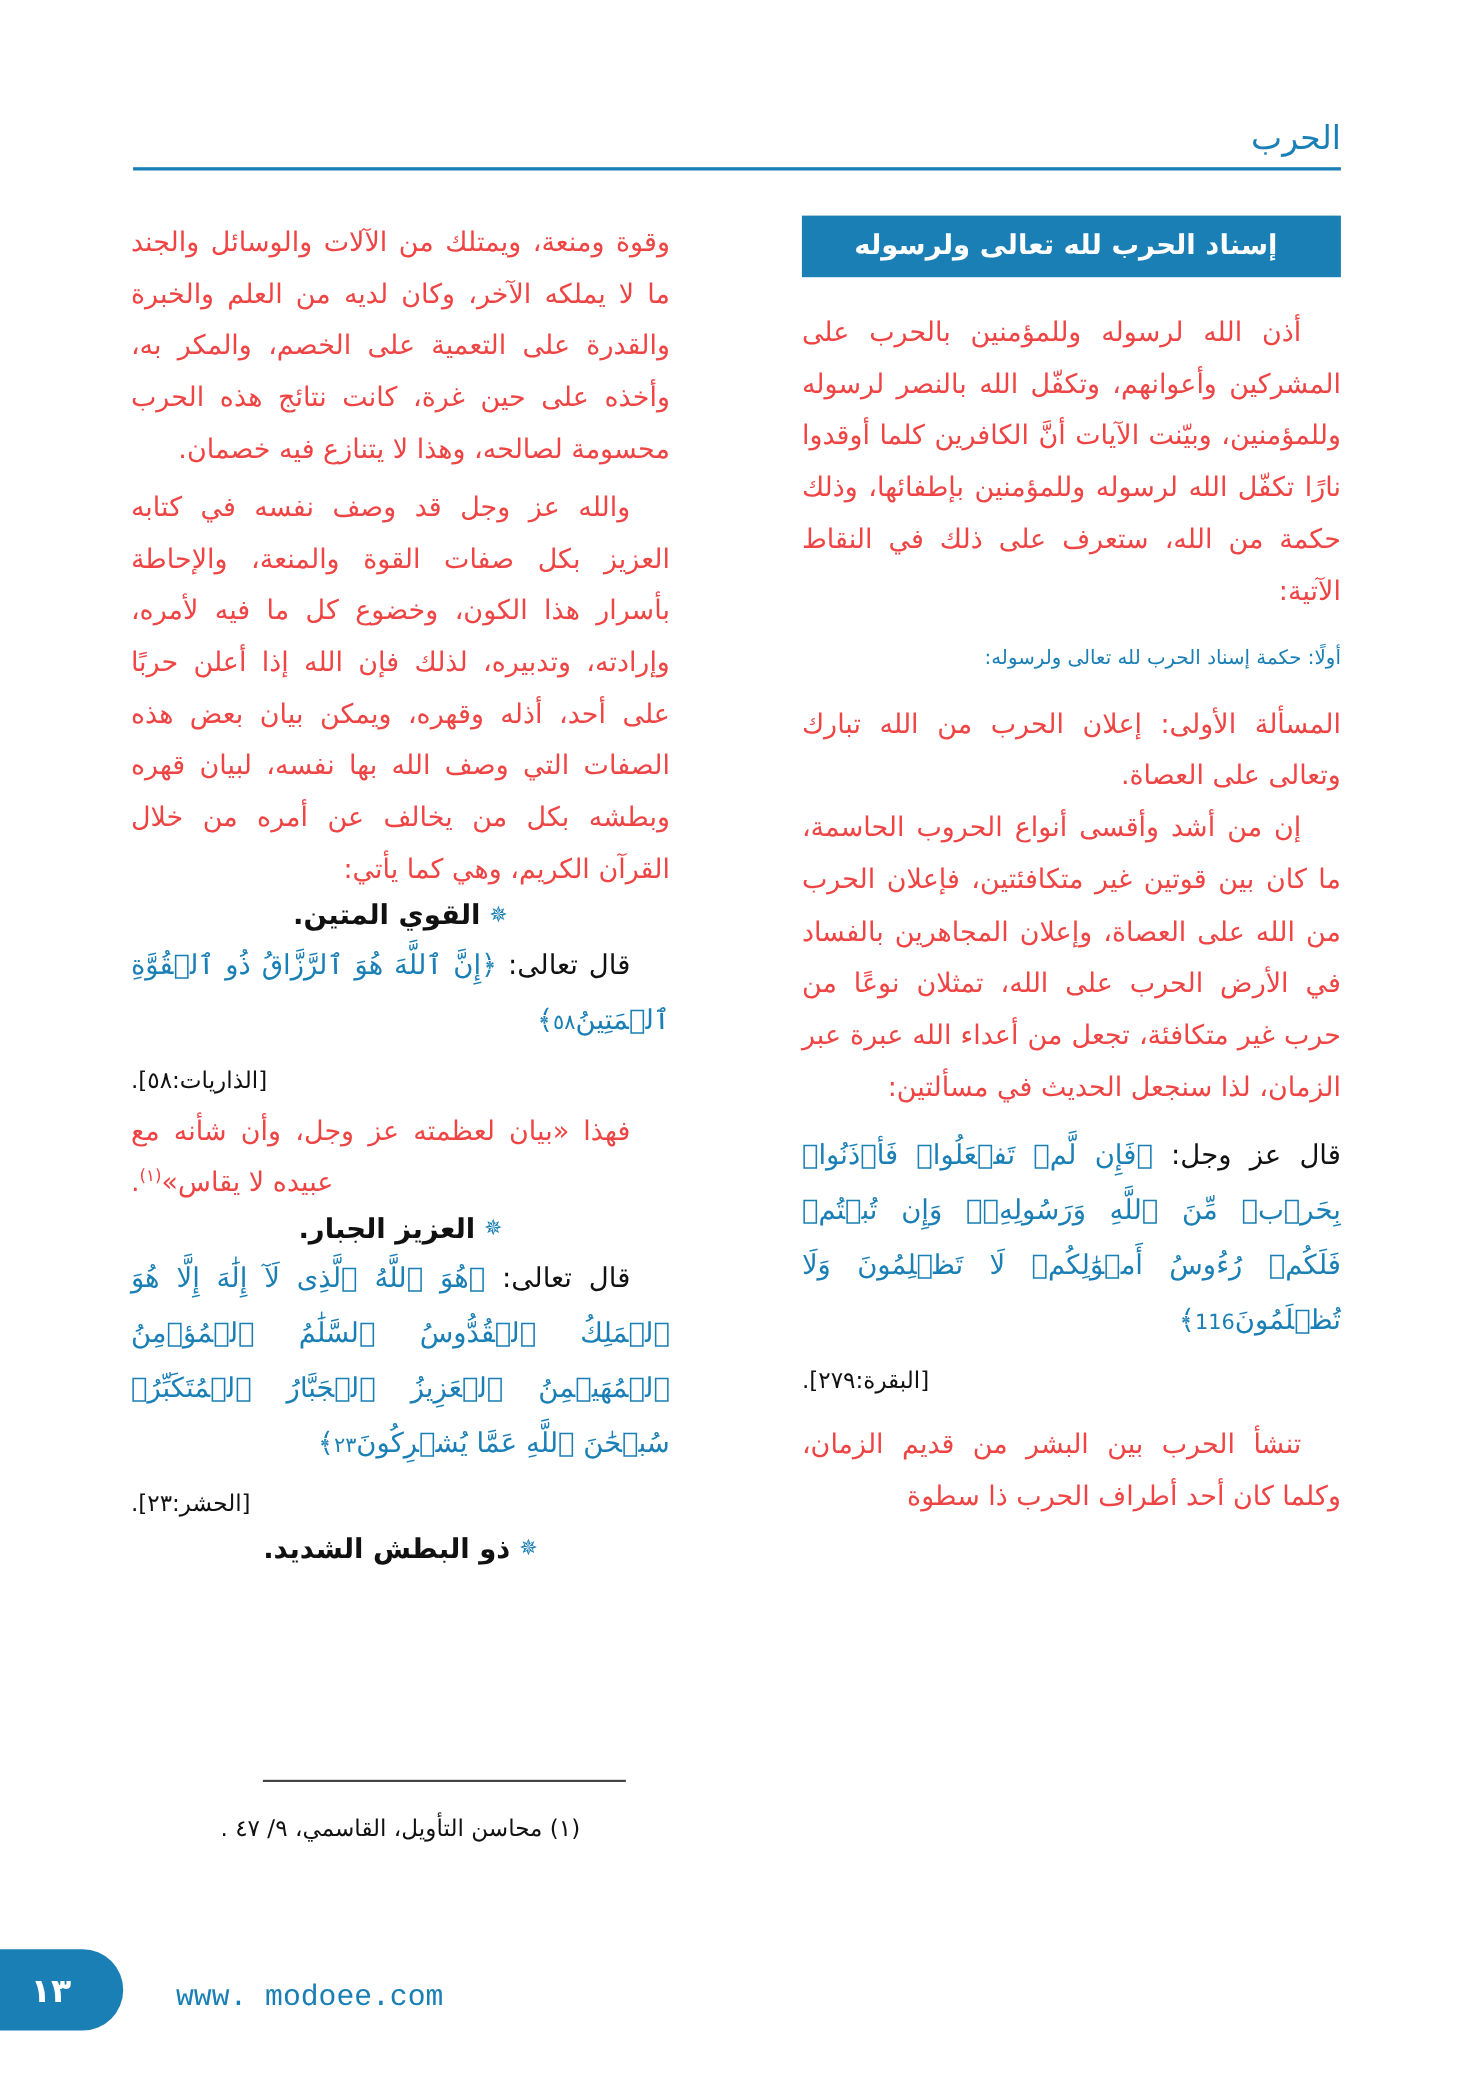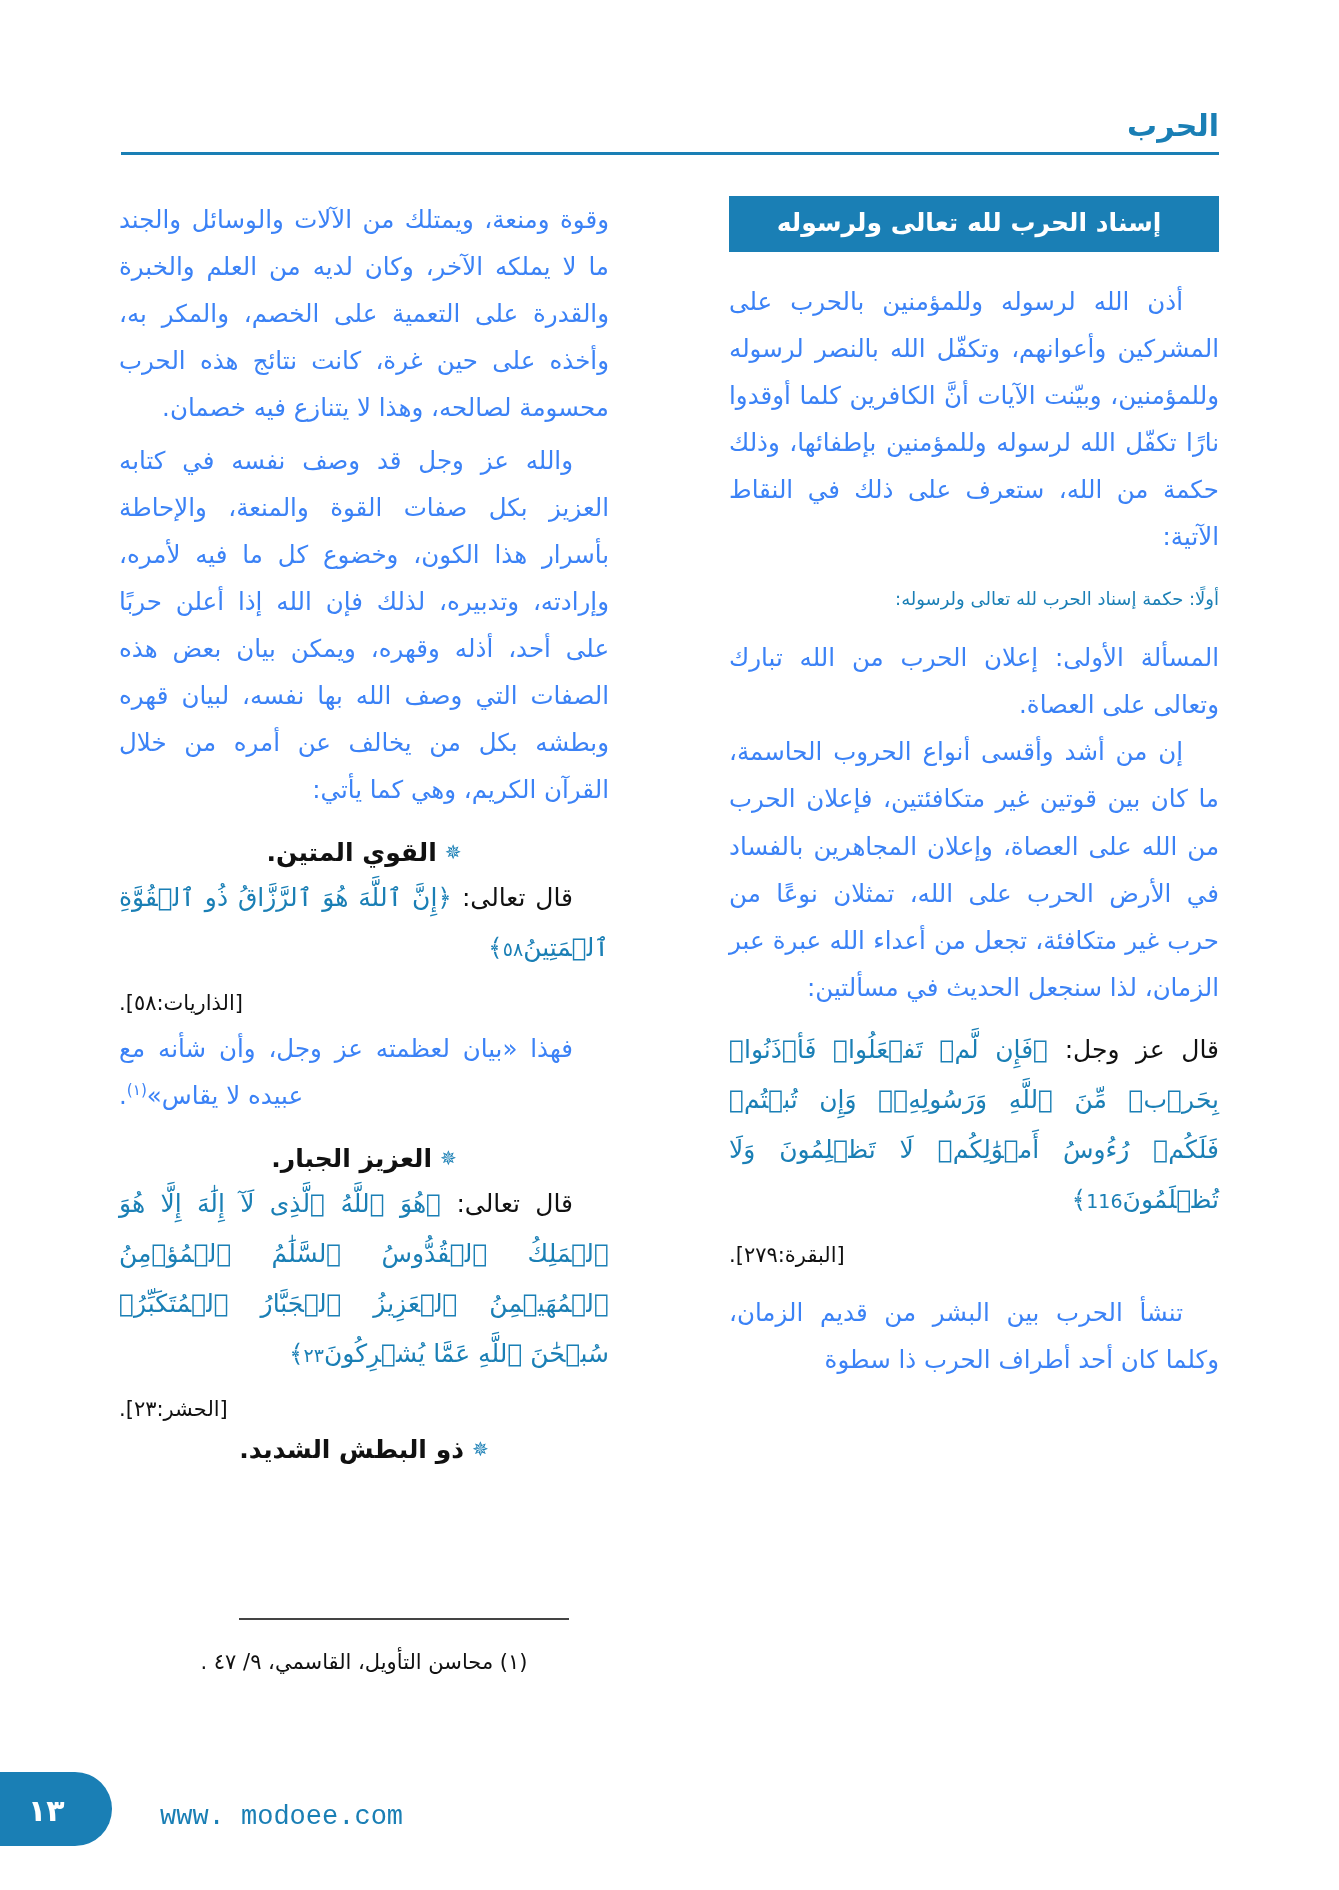--- a/index.html
+++ b/index.html
@@ -27,21 +27,21 @@
     top: 108px;
     right: 120px;
     width: 1100px;
     height: 52px;
   }
   .header-title {
     position: absolute;
     right: 0;
     top: 0;
     font-size: 30px;
-    font-weight: bold;
+    font-weight: normal;
     color: #1a7fb5;
     font-family: "DejaVu Sans", sans-serif;
     letter-spacing: 0px;
   }
   .header-rule {
     position: absolute;
     right: 0;
     top: 44px;
     width: 1098px;
     height: 3px;
@@ -64,21 +64,21 @@
   }
   .col-right { right: 0; }
   .col-left  { left: 0; }
 
   p, .para {
     margin: 0 0 0 0;
     font-size: 24.5px;
     line-height: 1.92;
     text-align: justify;
     text-align-last: right;
-    color: #3b82f6;
+    color: #ef4444;
     font-family: "DejaVu Sans", sans-serif;
   }
   .para.indent { text-indent: 36px; }
   .para.left-last { text-align-last: left; }
 
   
   .banner {
     background: #1a7fb5;
     color: #ffffff;
     font-size: 25px;
@@ -119,21 +119,21 @@
     text-align: left;
     direction: rtl;
     margin-top: 18px;
   }
 
   
   .bullet-line {
     font-size: 25px;
     font-weight: bold;
     text-align: center;
-    margin: 25px 0 6px 0;
+    margin: 4px 0 6px 0;
     color: #111111;
   }
   .floret {
     color: #1a7fb5;
     font-size: 20px;
     margin-left: 8px;
     display: inline-block;
     transform: translateY(-2px);
   }
 

